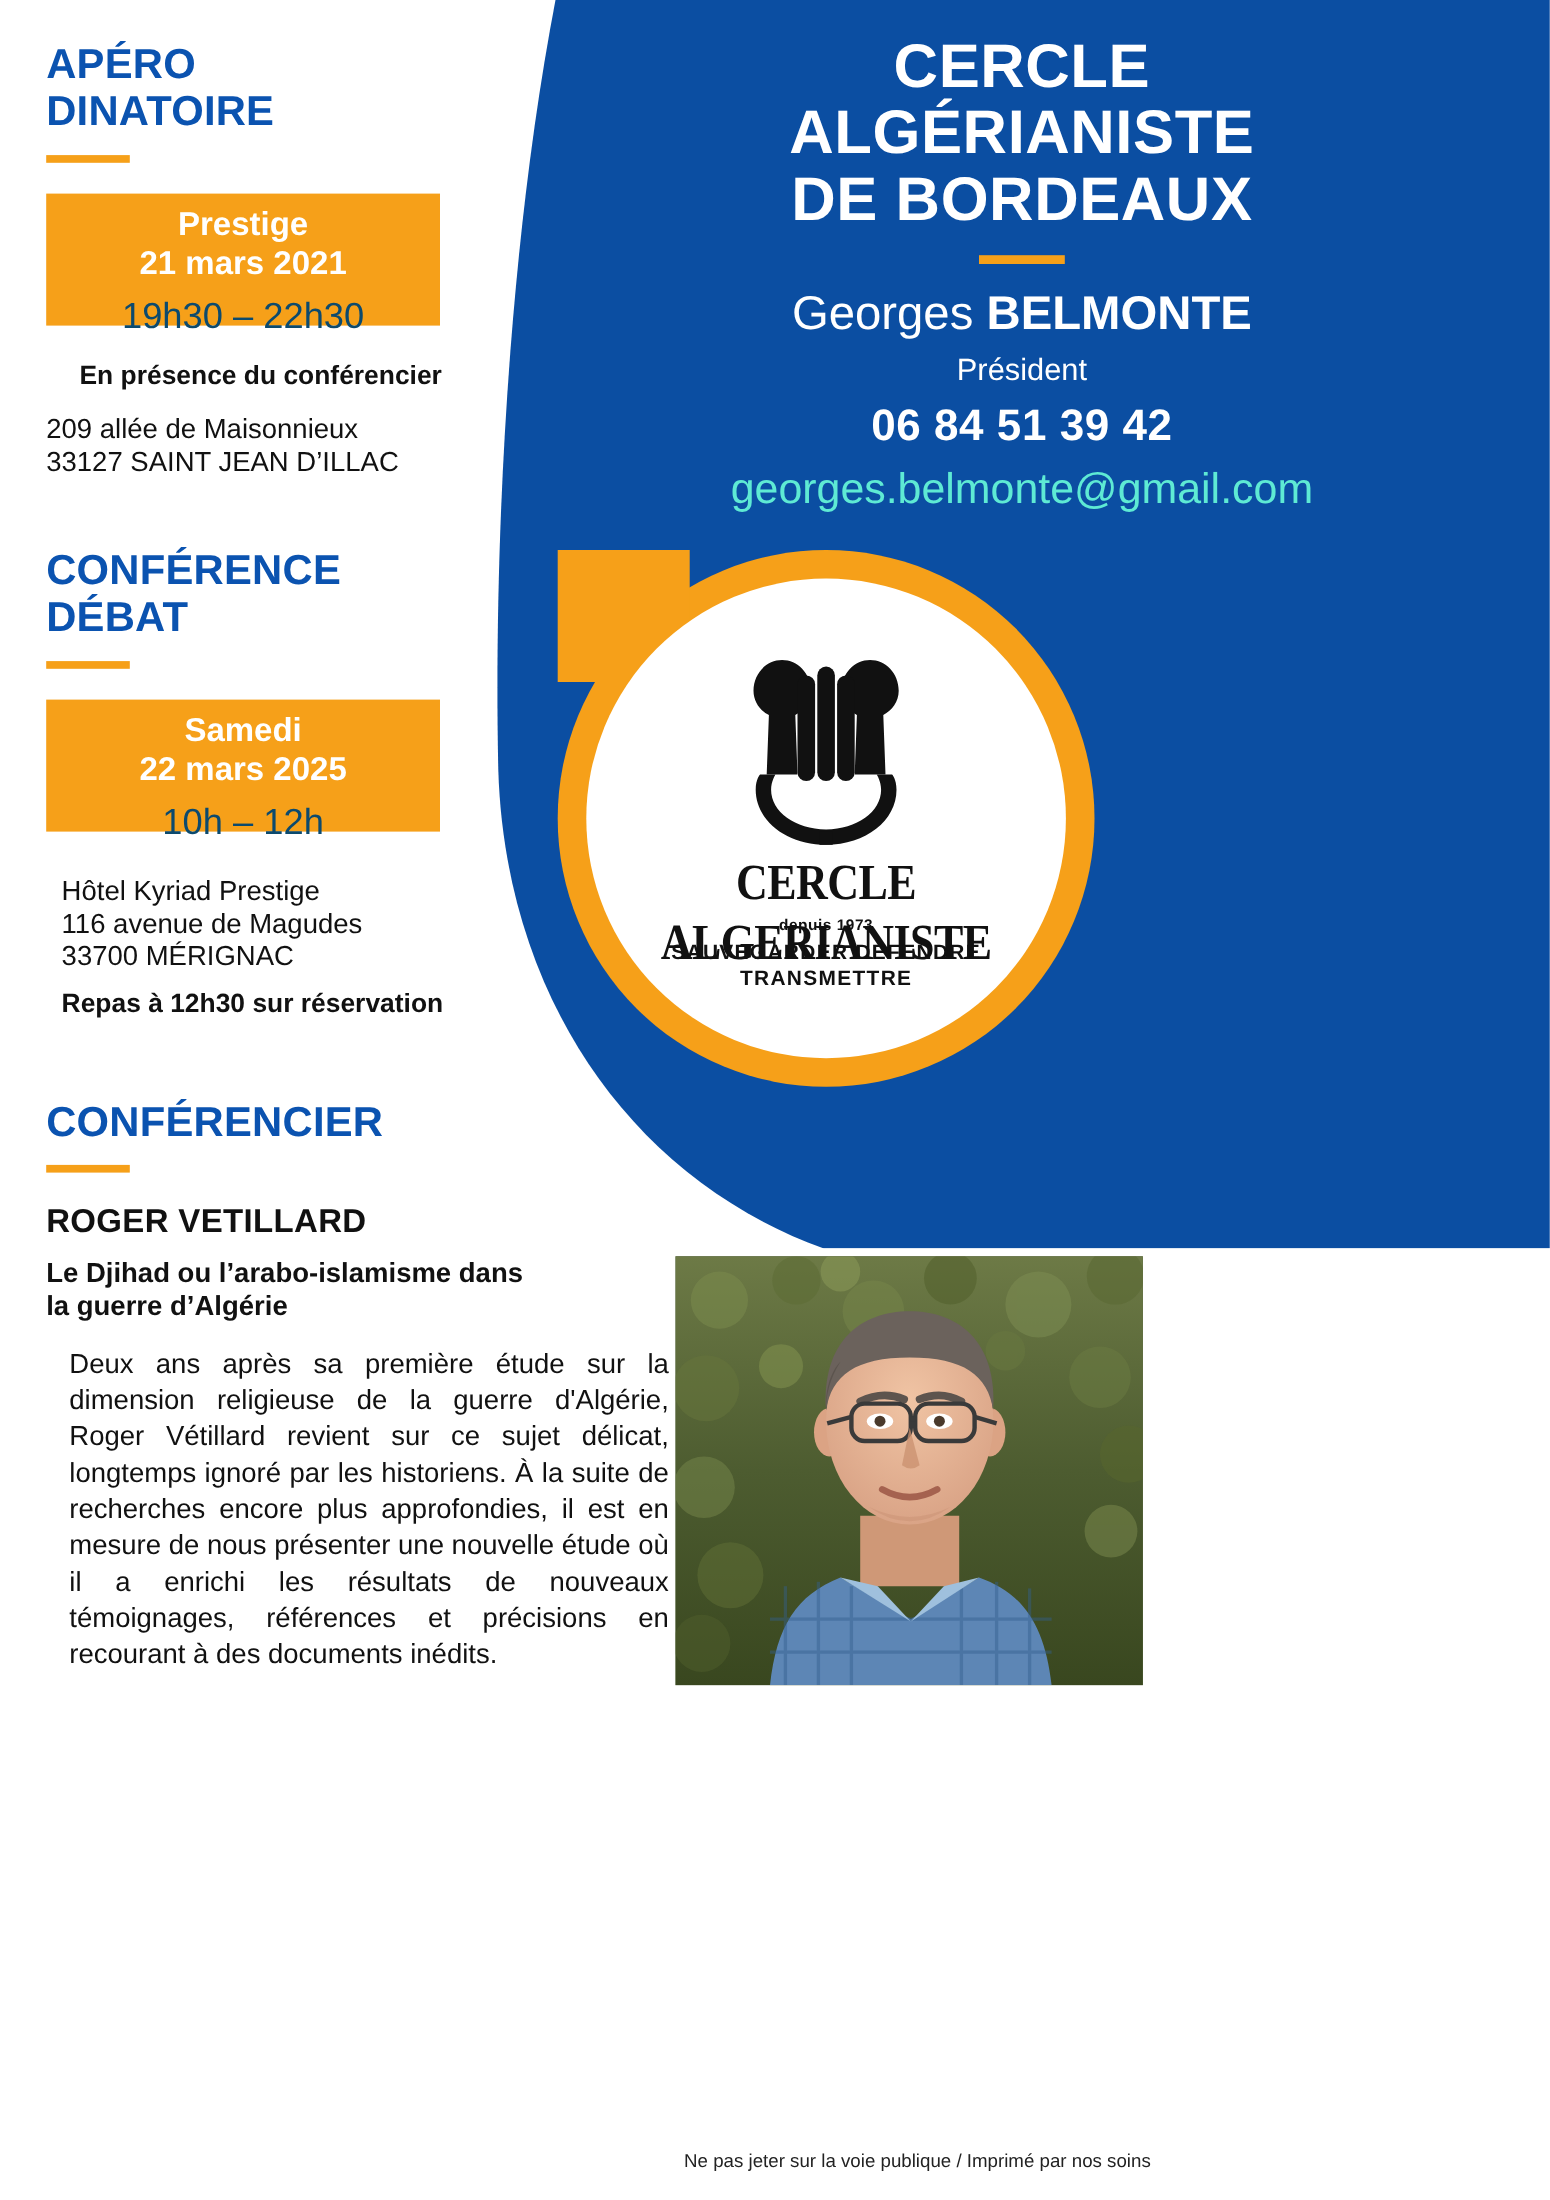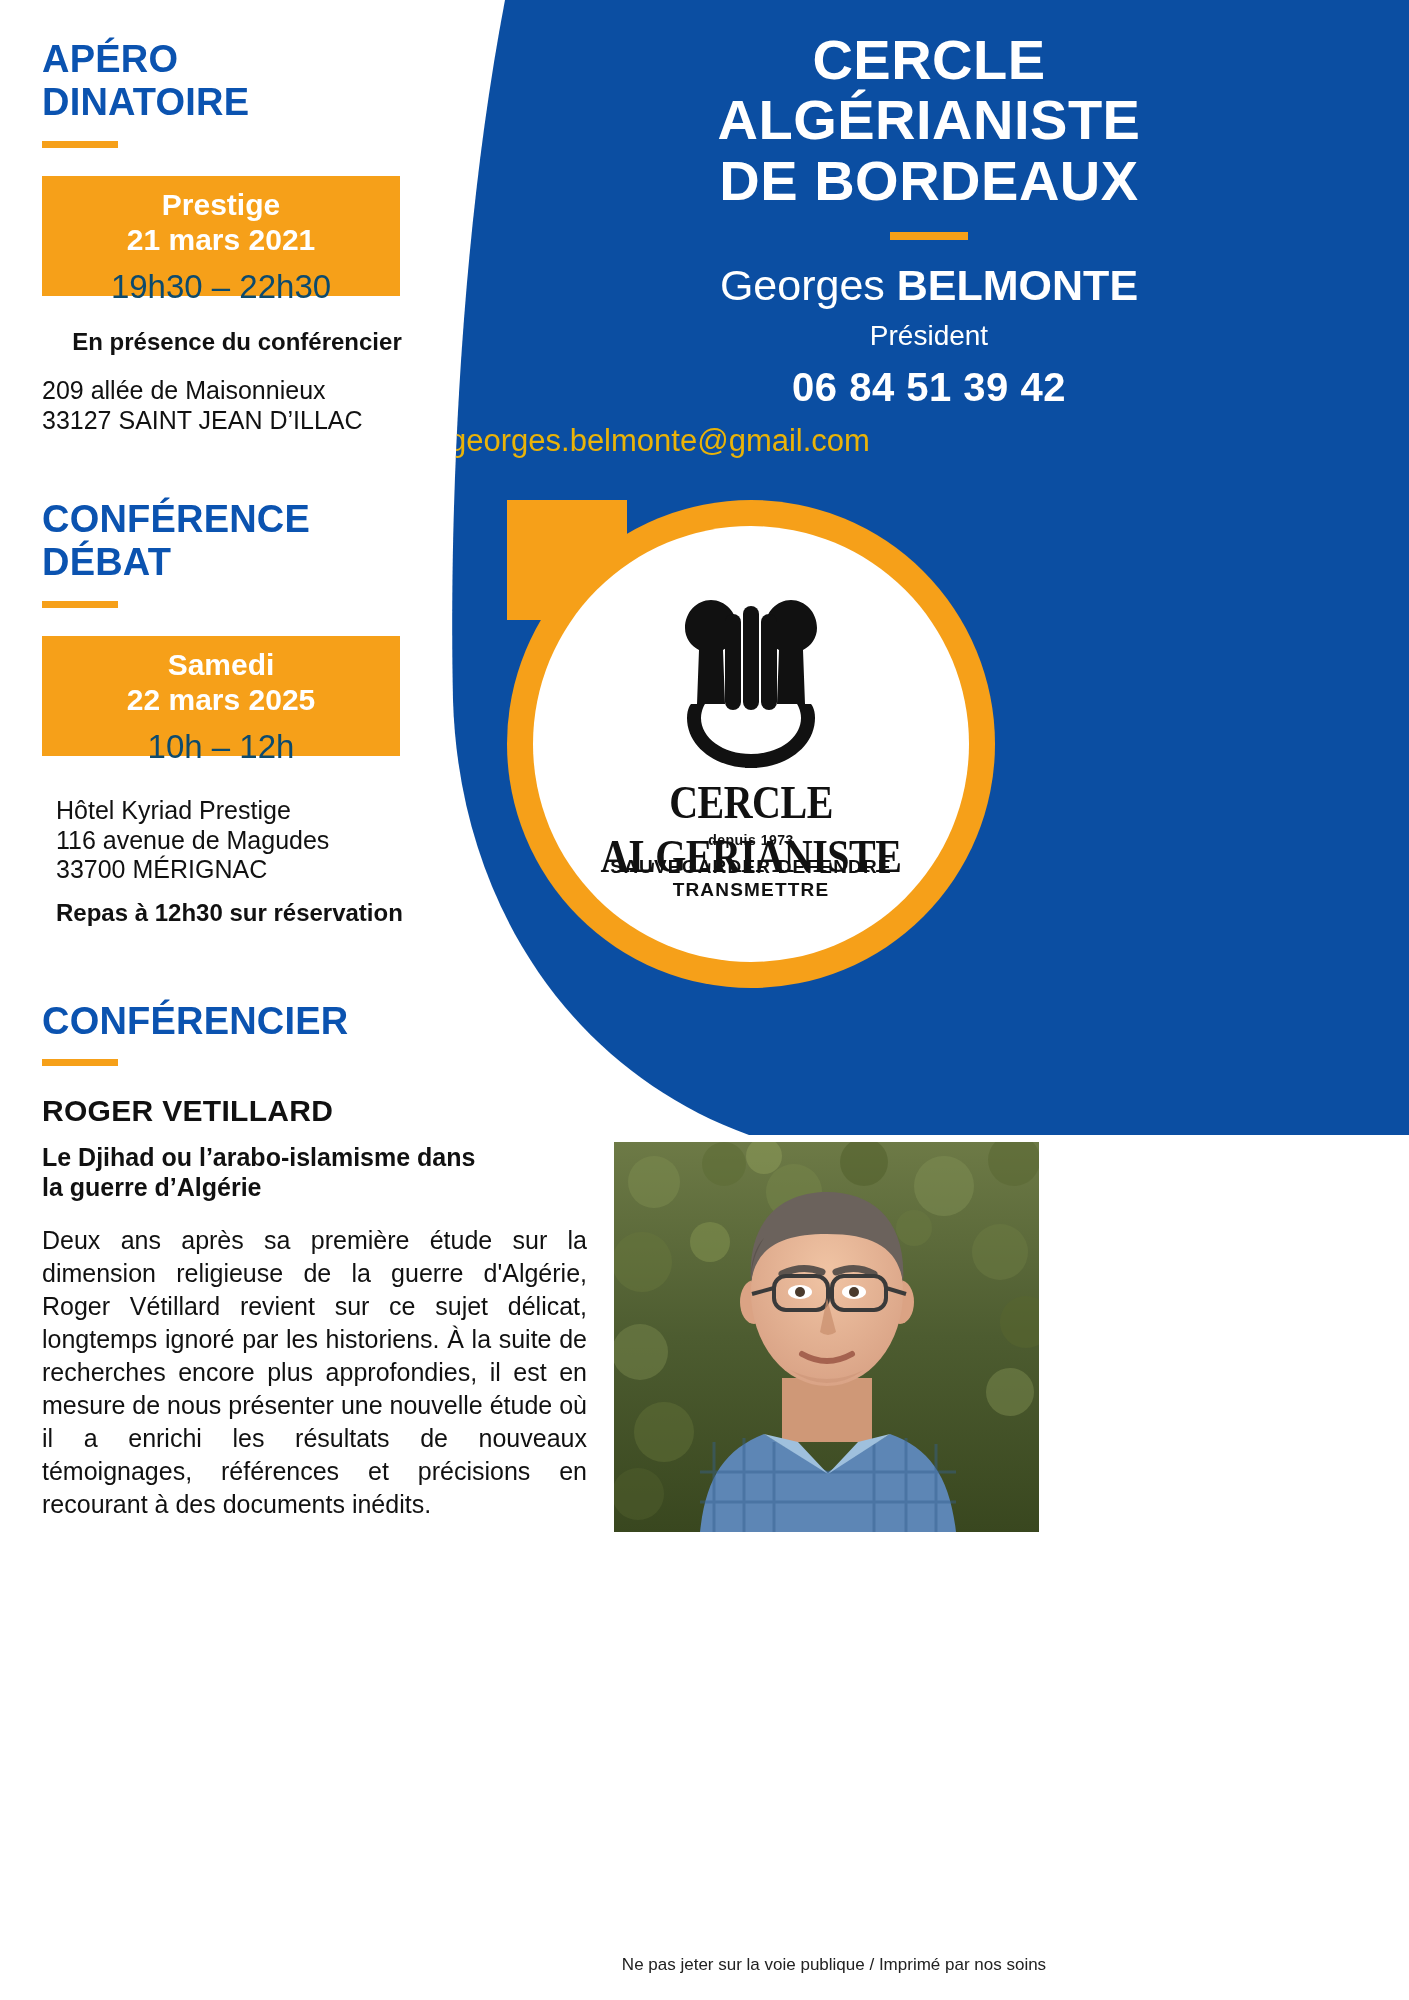--- a/index.html
+++ b/index.html
@@ -37,22 +37,22 @@
   .president-name .first{font-weight:normal;}
   .president-role{
     position:absolute;top:320px;left:0;width:960px;text-align:center;
     color:#ffffff;font-size:28px;font-weight:normal;
   }
   .president-phone{
     position:absolute;top:365px;left:0;width:960px;text-align:center;
     color:#ffffff;font-size:40px;font-weight:bold;letter-spacing:0.5px;
   }
   .president-email{
-    position:absolute;top:423px;left:0;width:960px;
-    color:#eab308;font-size:31px;font-weight:normal;
+    position:absolute;top:423px;left:0;width:960px;text-align:center;
+    color:#5eead4;font-size:39px;font-weight:normal;
   }
 
   
   #logo-badge{
     position:absolute;left:507px;top:500px;width:488px;height:488px;
   }
   #logo-ring{
     position:absolute;inset:0;background:#f6a019;border-radius:50%;
   }
   #logo-ring-square{
@@ -92,21 +92,21 @@
   }
   .date-box .d1{font-size:30px;font-weight:bold;text-align:center;line-height:1.16;}
   .date-box .d2{font-size:33px;font-weight:normal;text-align:center;color:#0c4a6e;}
 
   .bold-line{font-size:24px;font-weight:bold;color:#111;}
   .addr-line{font-size:25px;color:#111;line-height:1.18;}
 
   .speaker-name{font-size:30px;font-weight:bold;color:#111;letter-spacing:0.3px;}
   .talk-title{font-size:25px;font-weight:bold;color:#111;line-height:1.2;}
   .abstract{
-    font-size:25px;color:#111;line-height:1.32;text-align:justify;
+    font-size:25px;color:#111;line-height:1.32;text-align:justify;margin-left:21px;
   }
 
   
   #speaker-photo{
     position:absolute;left:614px;top:1142px;width:425px;height:390px;
     overflow:hidden;background:#4f5f35;
   }
 
   #footer-note{
     position:absolute;left:614px;top:1955px;width:440px;text-align:center;

